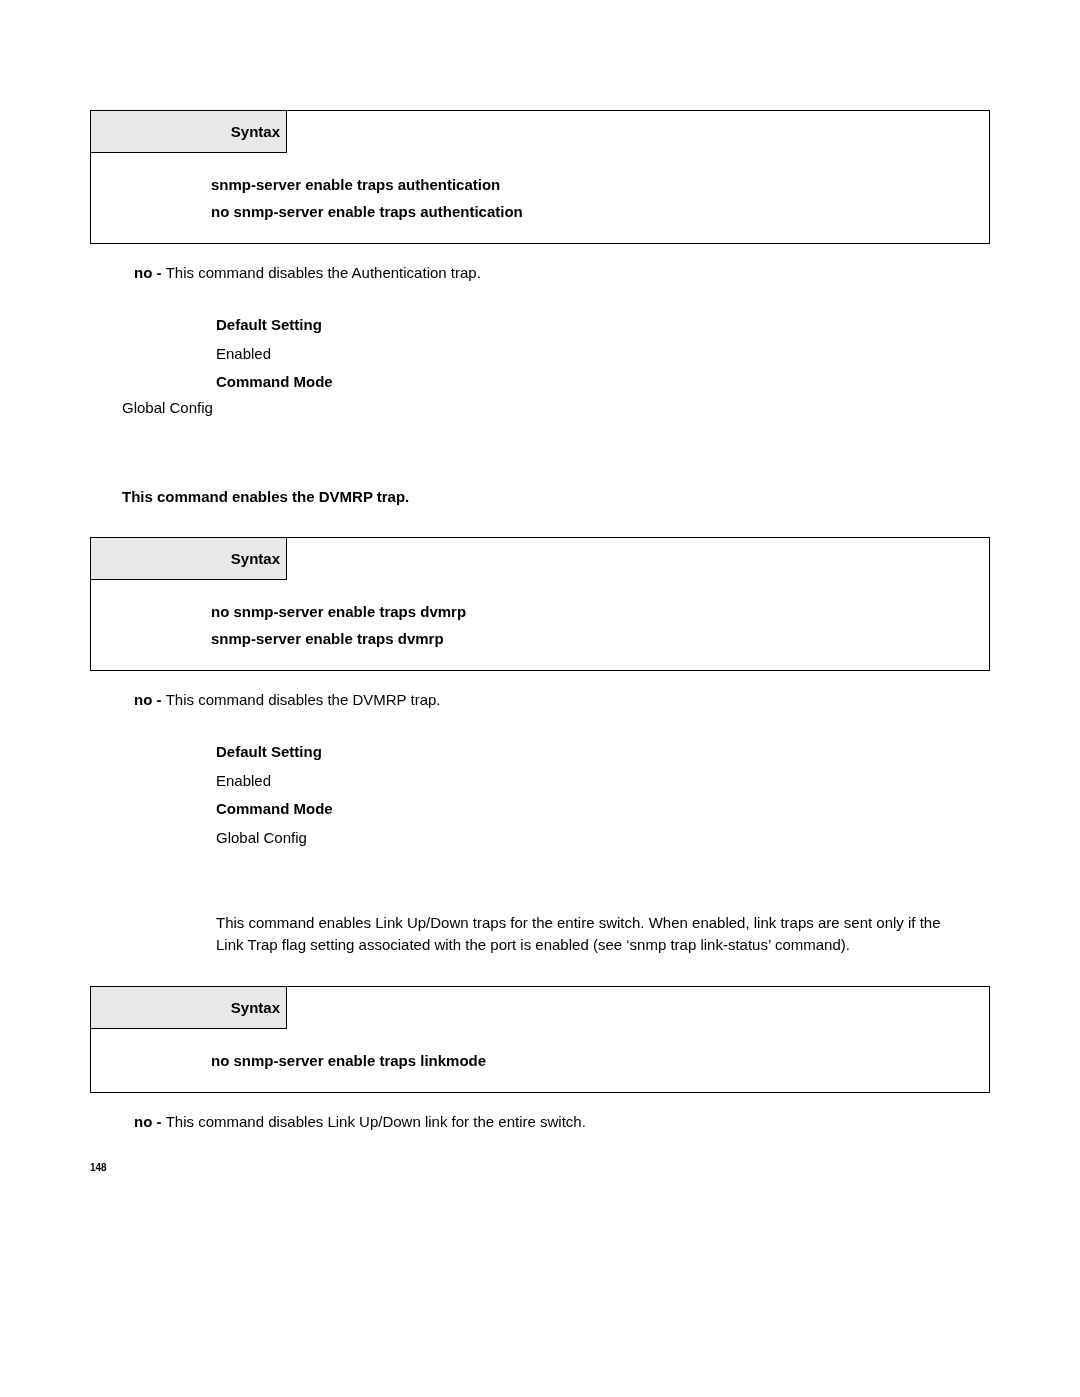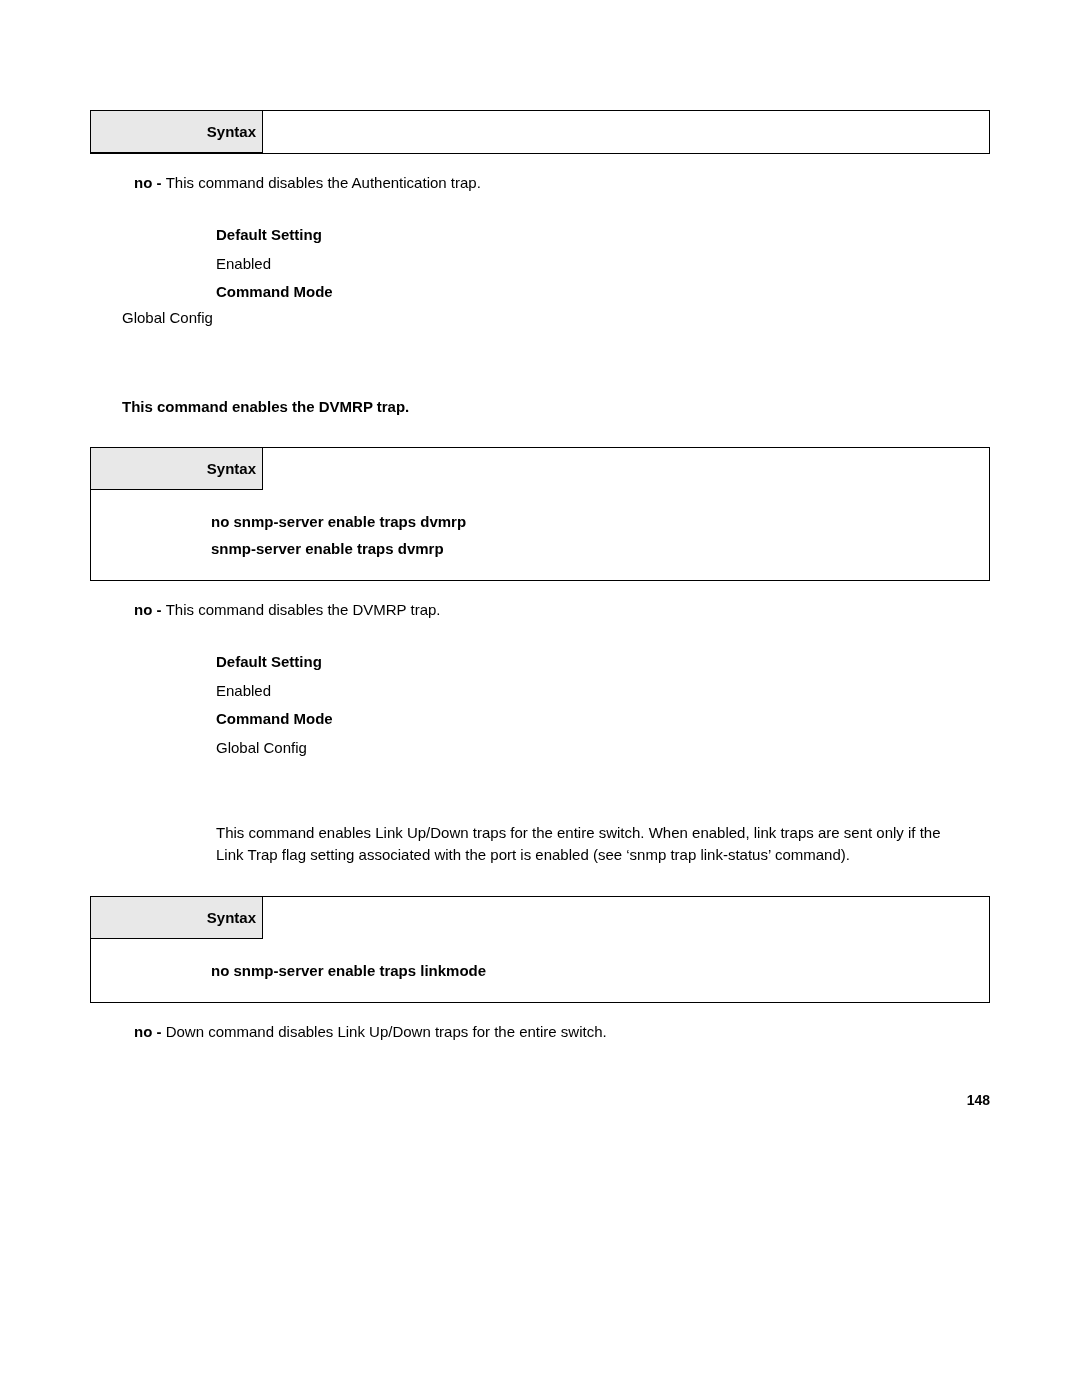--- a/index.html
+++ b/index.html
@@ -18,21 +18,21 @@
   .syntax-box {
     border: 1px solid #000;
     margin: 0 0 20px 0;
   }
   .syntax-header {
     display: flex;
     align-items: stretch;
     height: 42px;
   }
   .syntax-label-cell {
-    width: 172px;
+    width: 196px;
     background: #e8e8e8;
     border-right: 1px solid #000;
     border-bottom: 1px solid #000;
     display: flex;
     align-items: center;
     justify-content: flex-end;
     padding-right: 6px;
     font-weight: bold;
     box-sizing: border-box;
   }
@@ -58,34 +58,38 @@
     line-height: 1.45;
     font-weight: bold;
   }
   .paragraph-indent {
     margin: 30px 26px 30px 126px;
     line-height: 1.45;
   }
   .gap-big { height: 70px; }
   .gap-med { height: 30px; }
   .footer {
-    text-align: right;
+    text-align: left;
     font-weight: bold;
-    font-size: 14px;
-    margin-top: 52px;
+    font-size: 10px;
+    margin-top: 32px;
   }
 </style>
 </head>
 <body>
 
 <div class="page">
 
   <div class="syntax-box">
     <div class="syntax-header">
       <div class="syntax-label-cell">Syntax</div>
+    </div>
+    <div class="syntax-body">
+      <div>snmp-server enable traps authentication</div>
+      <div>no snmp-server enable traps authentication</div>
     </div>
   </div>
 
   <div class="no-line">
     <b>no - </b><span>This command disables the Authentication trap.</span>
   </div>
 
   <div class="indent-block">
     <div class="h">Default Setting</div>
     <div>Enabled</div>
@@ -125,18 +129,18 @@
   <div class="syntax-box">
     <div class="syntax-header">
       <div class="syntax-label-cell">Syntax</div>
     </div>
     <div class="syntax-body">
       <div>no snmp-server enable traps linkmode</div>
     </div>
   </div>
 
   <div class="no-line">
-    <b>no - </b><span>Down command disables Link Up/Down traps for the entire switch.</span>
+    <b>no - </b><span>This command disables Link Up/Down link for the entire switch.</span>
   </div>
 
   <div class="footer">148</div>
 
 </div>
 
 </body></html>

